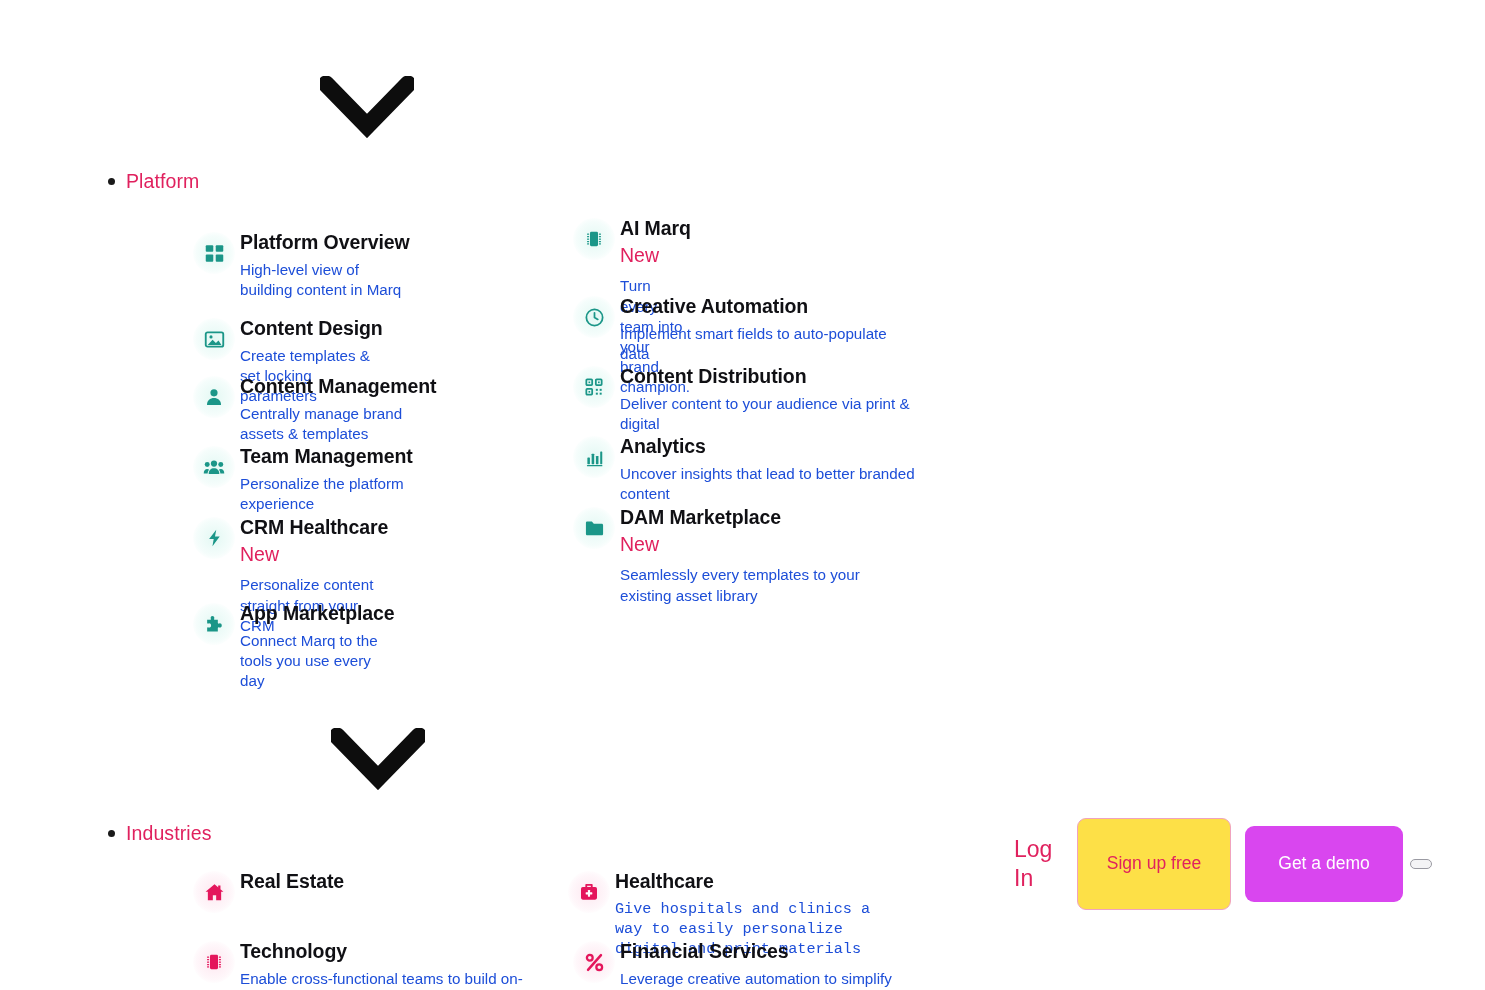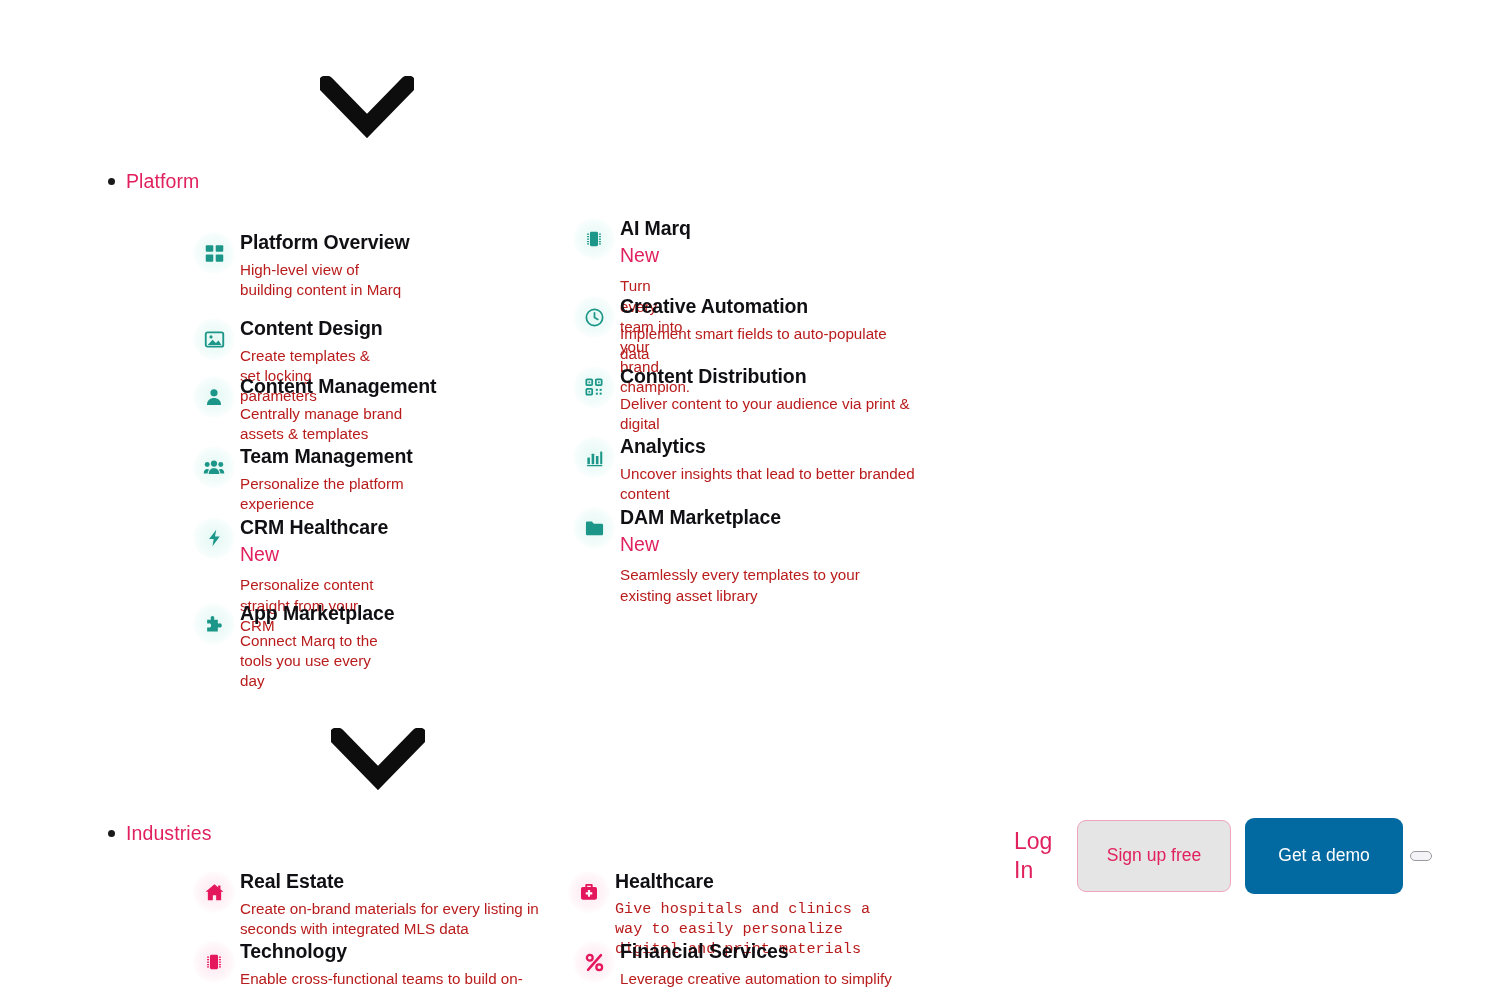--- a/index.html
+++ b/index.html
@@ -72,21 +72,21 @@
     white-space: nowrap;
   }
   .mi-badge {
     font-size: 19.5px;
     color: #e0215e;
     line-height: 1.34;
     margin-top: 1px;
   }
   .mi-desc {
     font-size: 15.2px;
-    color: #b91c1c;
+    color: #1d4ed8;
     line-height: 1.32;
     margin-top: 5px;
   }
 
   
   .actions { position: absolute; display: flex; align-items: center; }
 
   .login-link {
     font-size: 23px;
     color: #e0215e;
@@ -98,28 +98,28 @@
     display: flex;
     align-items: center;
     justify-content: center;
     text-align: center;
     font-size: 17.5px;
     line-height: 1.22;
     border-radius: 9px;
     box-sizing: border-box;
   }
   .btn-outline {
-    width: 154px; height: 72px;
+    width: 154px; height: 92px;
     border: 1.3px solid #f0a3bf;
-    background: #e5e5e5;
+    background: #fde047;
     color: #e0215e;
   }
   .btn-solid {
     width: 158px; height: 76px;
-    background: #0369a1;
+    background: #d946ef;
     color: #ffffff;
     border: none;
   }
   .pill {
     width: 20px; height: 8px;
     border: 1.4px solid #9a9aa2;
     border-radius: 5px;
     background: #f4f4f6;
   }
 </style>
@@ -335,21 +335,20 @@
 
     <div class="menu-item" style="left:193px; top:869px;">
       <span class="mi-icon pink">
         <svg width="21" height="21" viewBox="0 0 24 24">
             <path d="M12 2.6 L22.2 11.2 L19.6 11.2 L19.6 20.8 L13.9 20.8 L13.9 15.2 L10.1 15.2 L10.1 20.8 L4.4 20.8 L4.4 11.2 L1.8 11.2 Z" fill="#e4165c"></path>
             <rect x="16.2" y="4" width="2.6" height="4" fill="#e4165c"></rect>
           </svg>
       </span>
       <span class="mi-text">
         <span class="mi-title">Real Estate</span>
-        <span class="mi-desc" style="display:block; width:300px;">Create on-brand materials for every listing in seconds with integrated MLS data</span>
       </span>
     </div>
 
     <div class="menu-item" style="left:193px; top:939px;">
       <span class="mi-icon pink">
         <svg width="20" height="20" viewBox="0 0 24 24">
             <rect x="7.2" y="3.4" width="9.6" height="17.2" rx="1.6" fill="#e4165c"></rect>
             <g fill="#e4165c">
               <rect x="3.6" y="5.4" width="2.6" height="1.5" rx=".7"></rect>
               <rect x="3.6" y="8.4" width="2.6" height="1.5" rx=".7"></rect>

